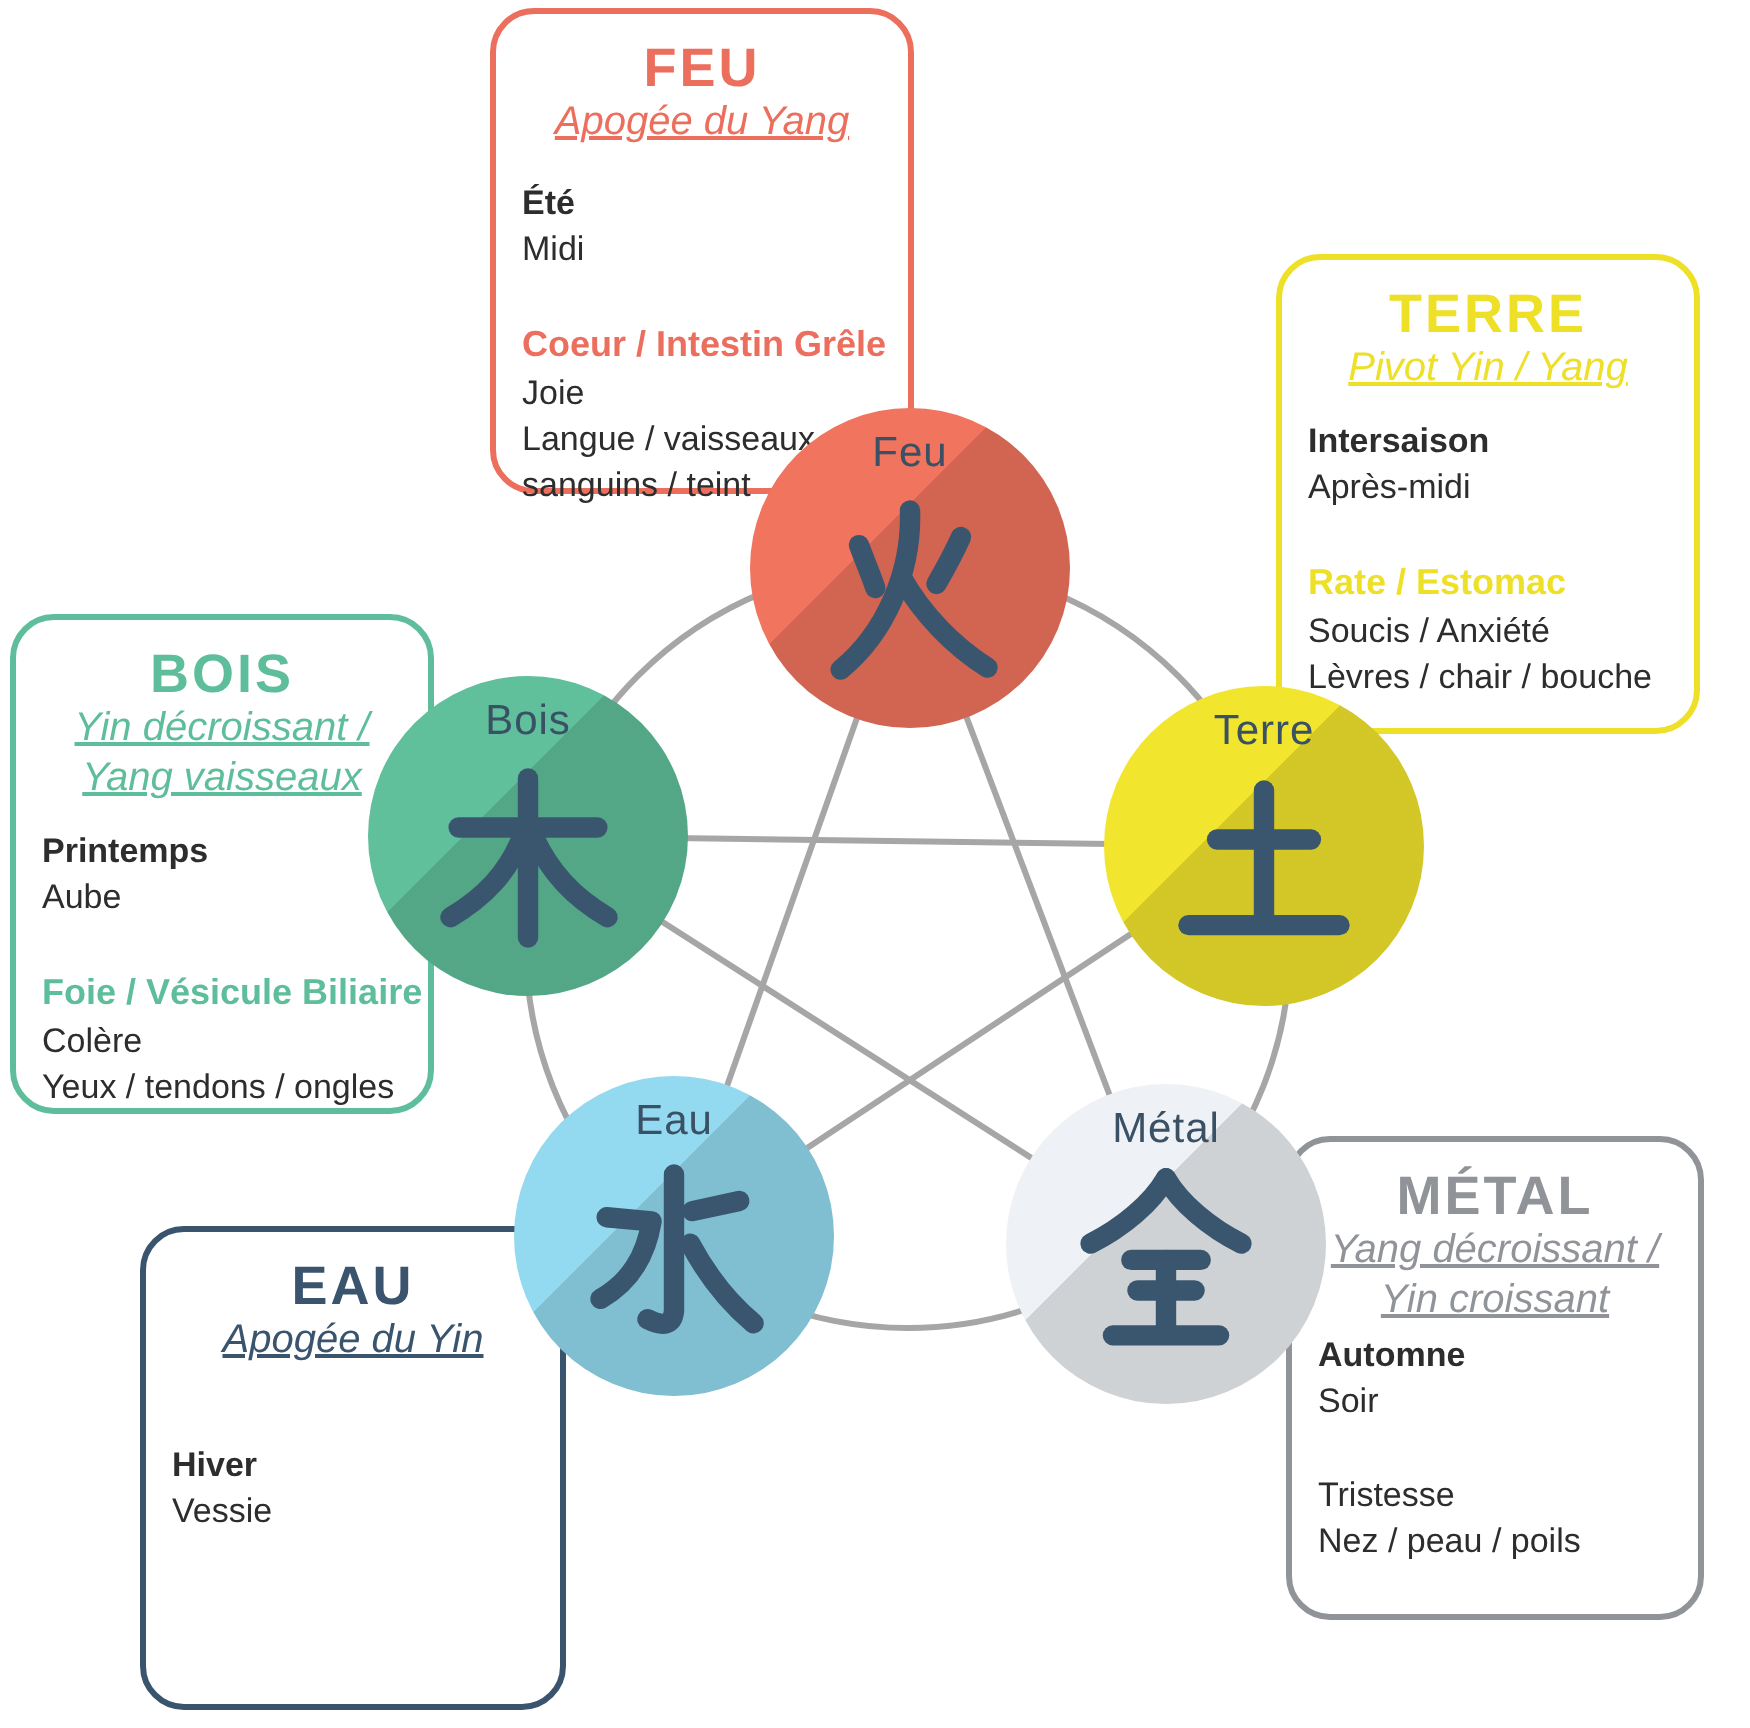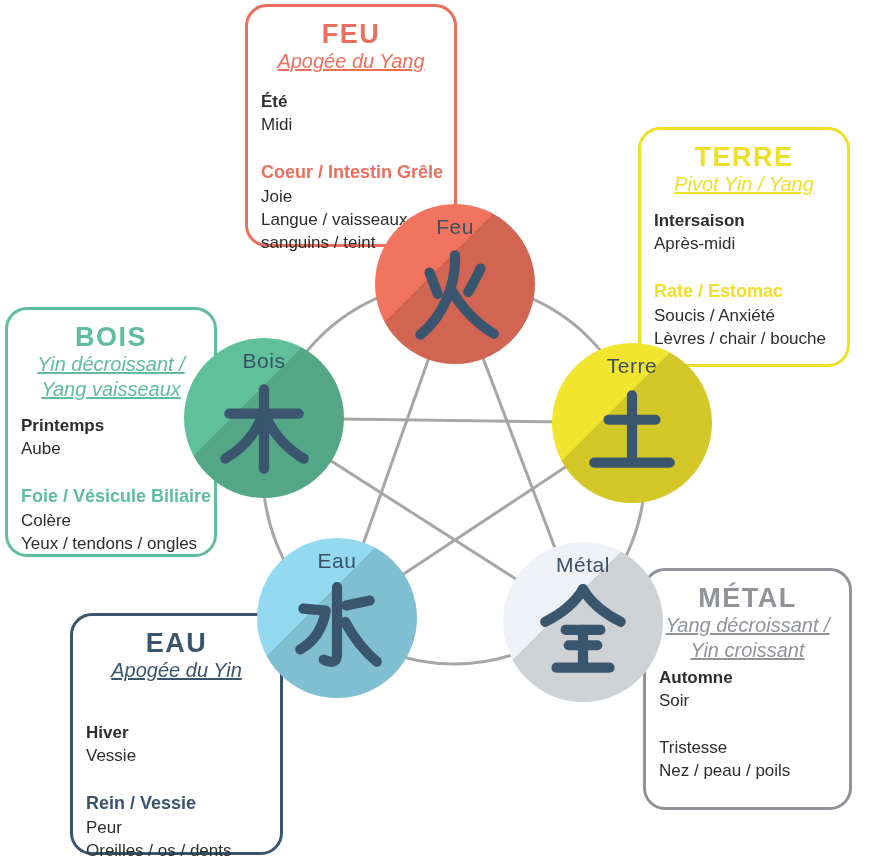--- a/index.html
+++ b/index.html
@@ -130,25 +130,20 @@
     </div>
   </div>
 </div>
 
 <div class="card box-eau" style="--accent: #3a546e; --fill: #93daf0;">
   <div class="card-title">EAU</div>
   <div class="card-subtitle">Apogée du Yin</div>
   <div class="card-body">
     <div class="season">Hiver</div>
     <div class="timeofday">Vessie</div>
-    <div class="organ-group">
-      <div class="organs">Rein / Vessie</div>
-      <div class="emotion">Peur</div>
-      <div class="bodyparts">Oreilles / os / dents</div>
-    </div>
   </div>
 </div>
 
 <div class="card box-metal" style="--accent: #909498; --fill: #eef1f5;">
   <div class="card-title">MÉTAL</div>
   <div class="card-subtitle">Yang décroissant / Yin croissant</div>
   <div class="card-body">
     <div class="season">Automne</div>
     <div class="timeofday">Soir</div>
     <div class="organ-group">

